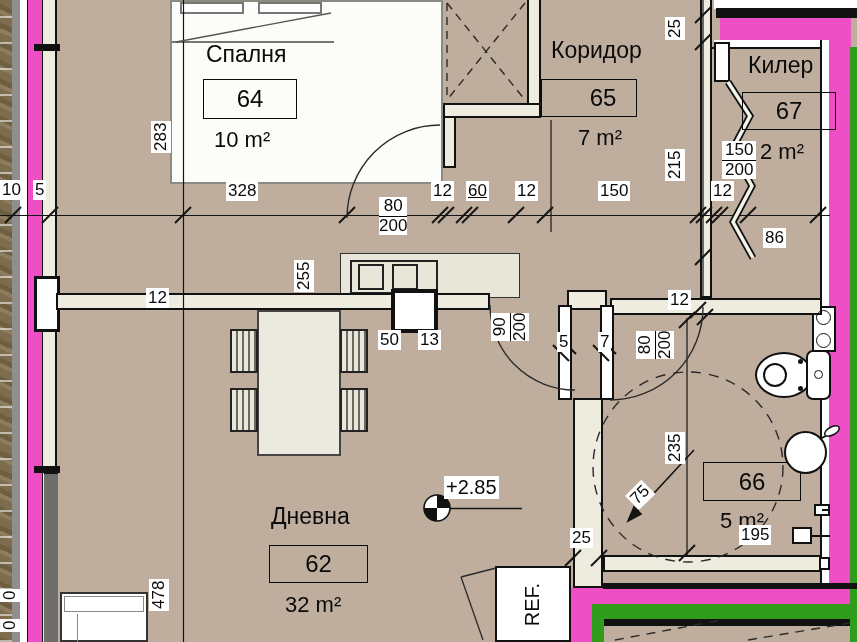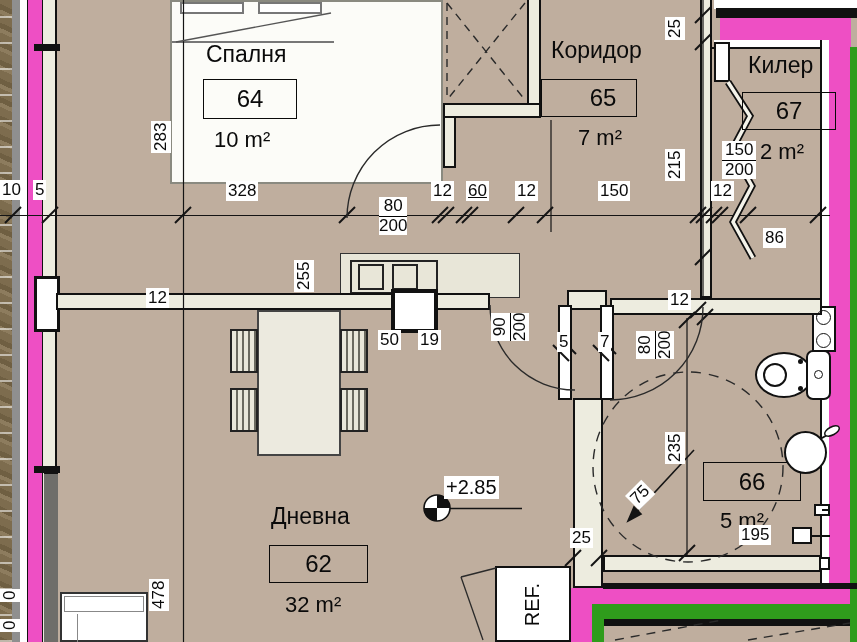--- a/index.html
+++ b/index.html
@@ -235,21 +235,21 @@
   <div class="frac" style="left:722px;top:141px;">
     <span class="top">150</span>
     <span class="bot">200</span>
   </div>
 
   <div class="dim rot" style="left:665px;top:40px;">25</div>
   <div class="dim rot" style="left:665px;top:181px;">215</div>
   <div class="dim rot" style="left:294px;top:292px;">255</div>
   <div class="dim" style="left:146px;top:288px;">12</div>
   <div class="dim" style="left:378px;top:330px;">50</div>
-  <div class="dim" style="left:418px;top:330px;">19</div>
+  <div class="dim" style="left:418px;top:330px;">13</div>
 
   <div class="frac rot" style="left:491px;top:341px;">
     <span class="top">90</span>
     <span class="bot">200</span>
   </div>
 
   <div class="dim" style="left:557px;top:332px;">5</div>
   <div class="dim" style="left:598px;top:332px;">7</div>
 
   <div class="frac rot" style="left:636px;top:359px;">

